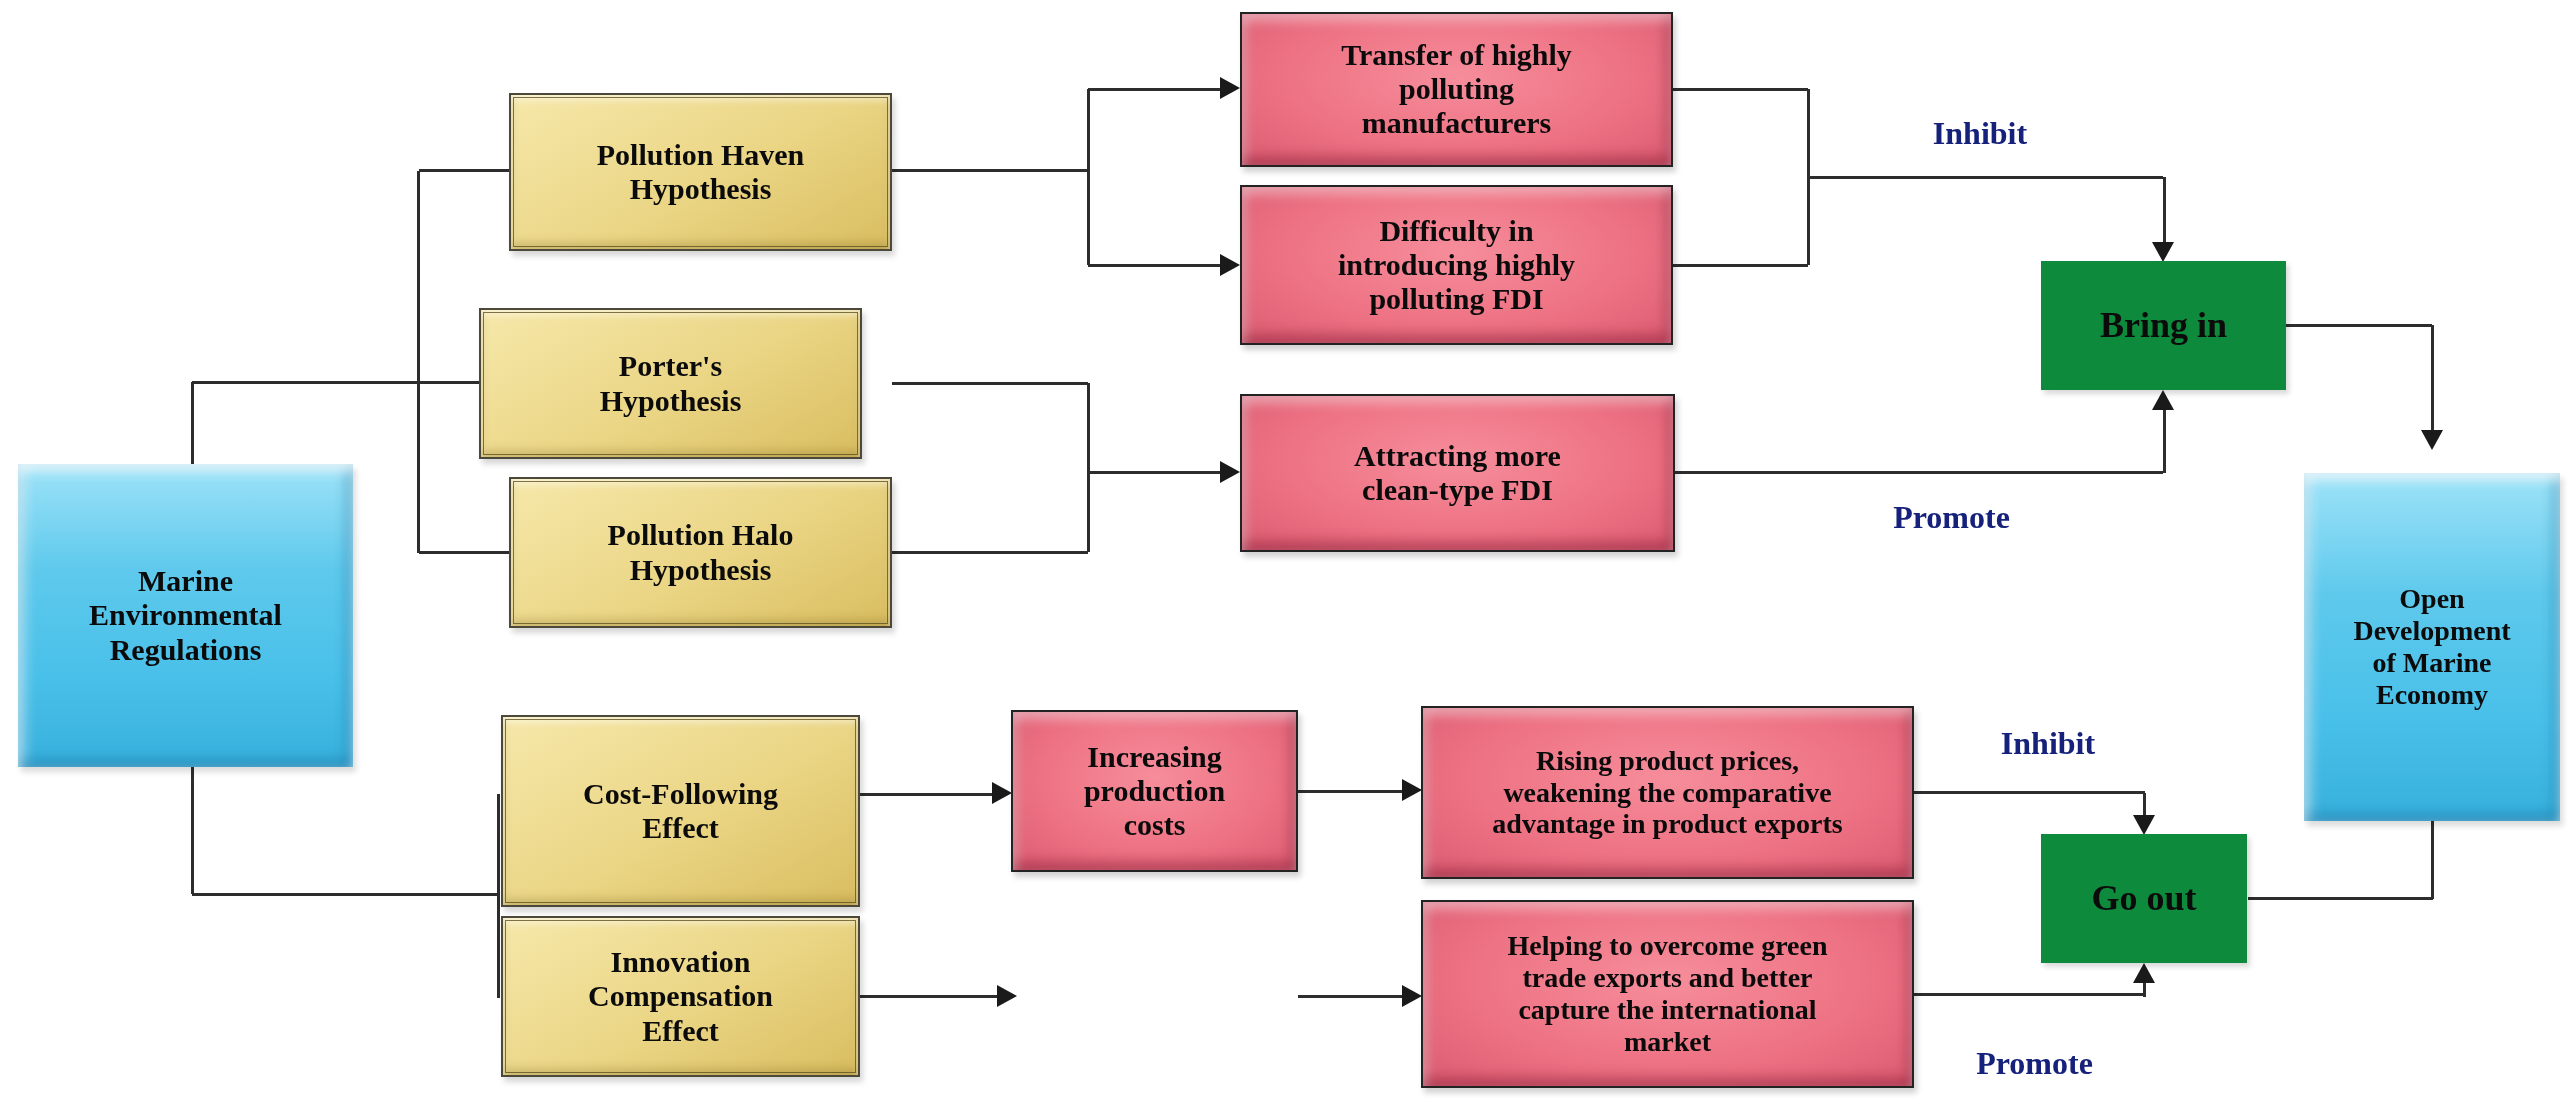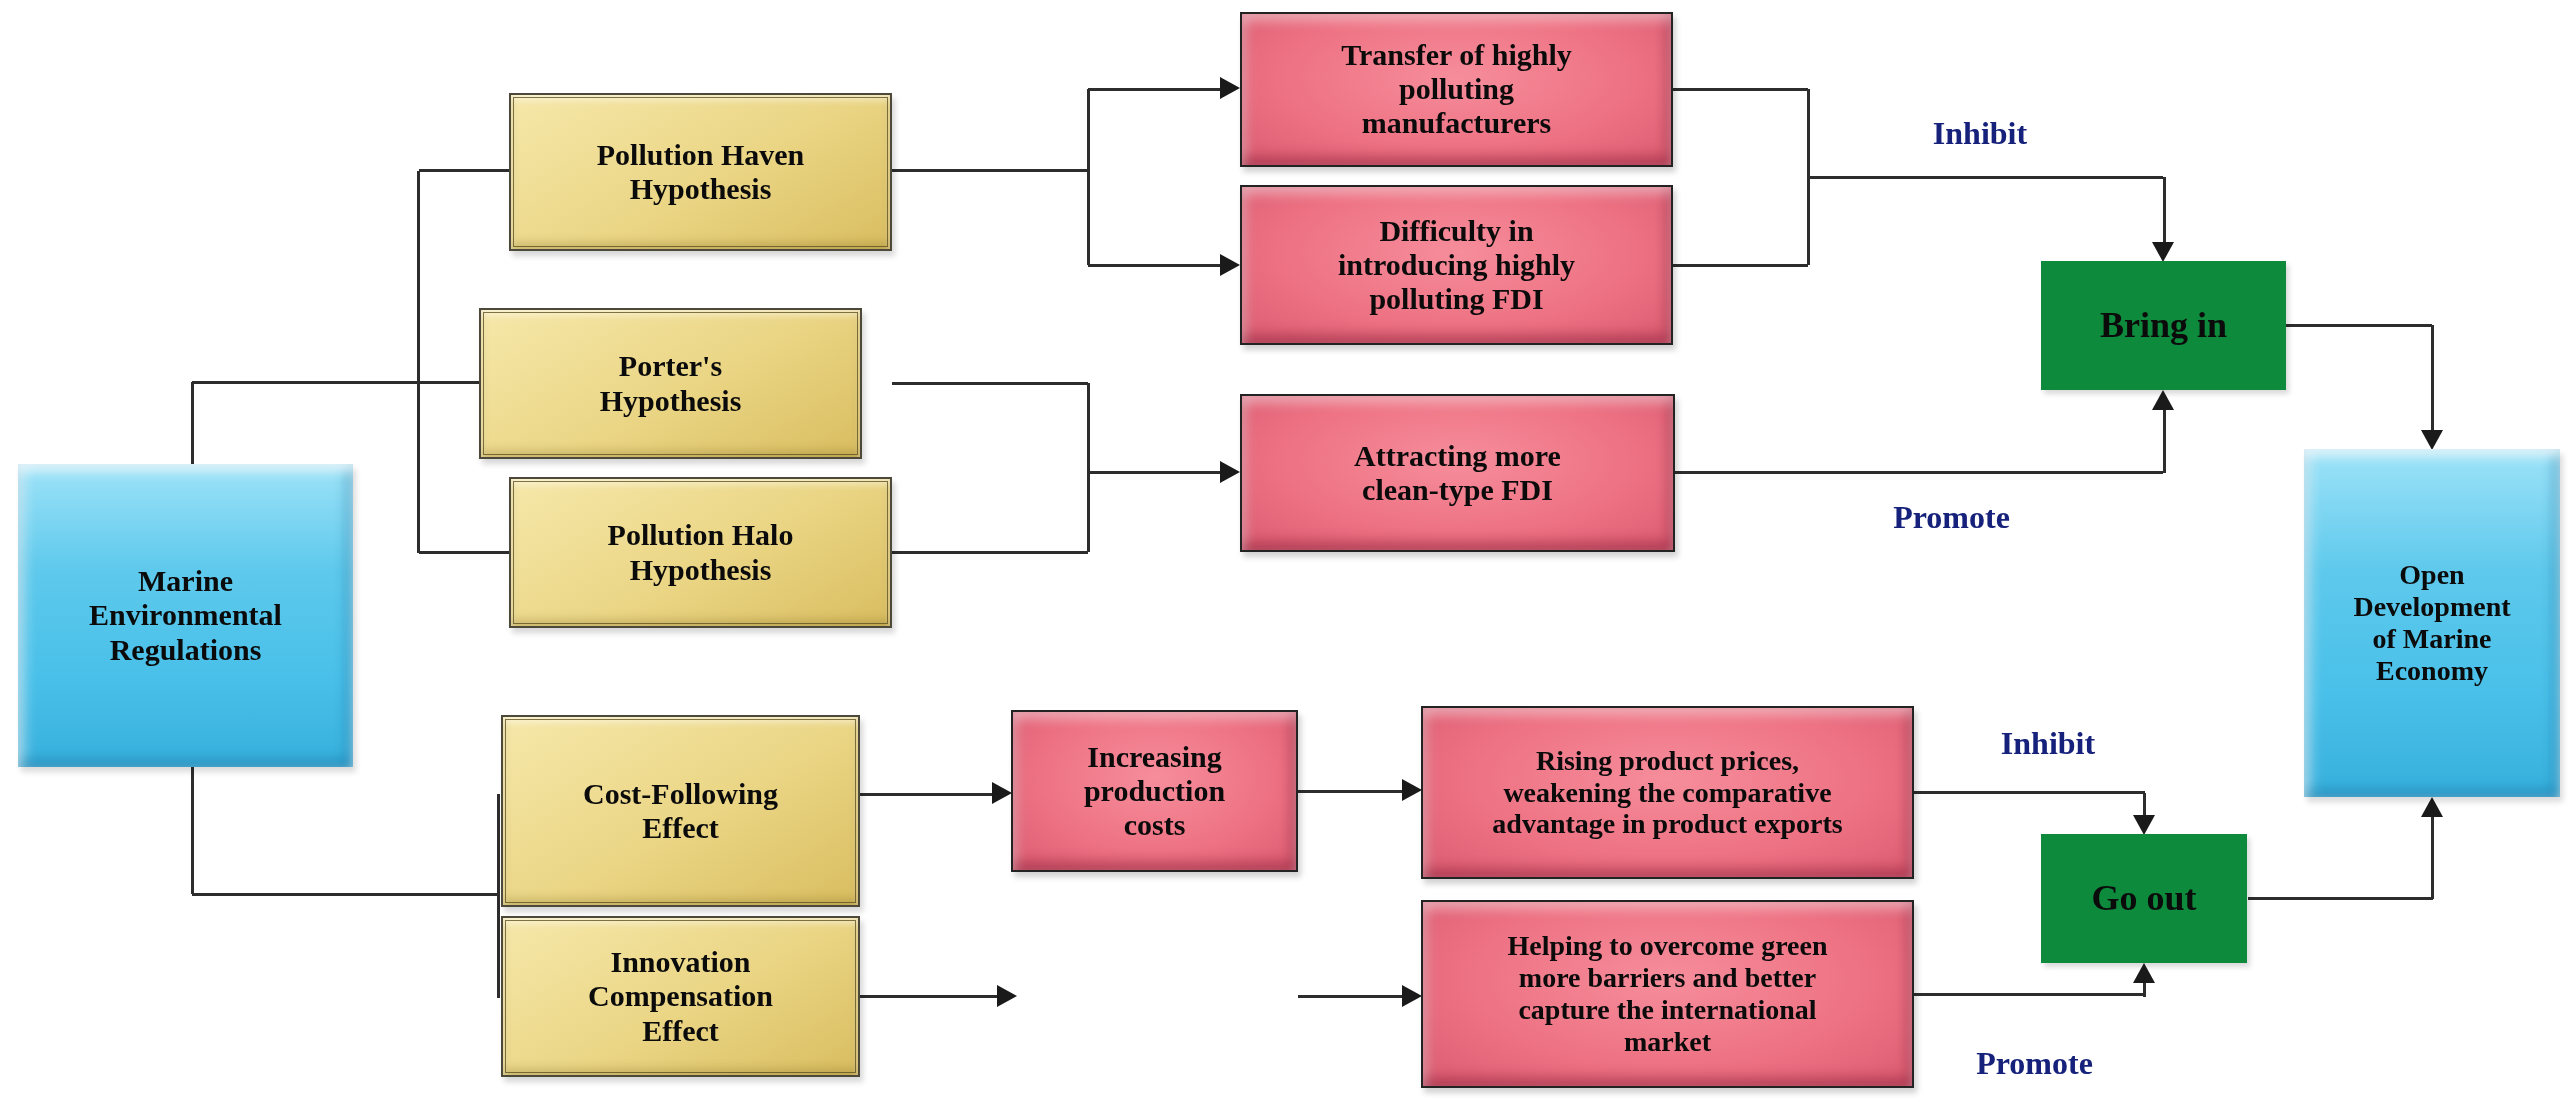--- a/index.html
+++ b/index.html
@@ -184,39 +184,39 @@
     <div class="inner">
         <span class="lbl" style="font-size:28px">Rising product prices,
 weakening the comparative
 advantage in product exports</span>
       </div>
   </div>
 
   <div class="node pink" style="left:1421px;top:900px;width:493px;height:188px">
     <div class="inner">
         <span class="lbl" style="font-size:28px">Helping to overcome green
-more barriers and better
+trade exports and better
 capture the international
 market</span>
       </div>
   </div>
 
   <div class="node green" style="left:2041px;top:261px;width:245px;height:129px">
     <div class="inner">
         <span class="lbl">Bring in</span>
       </div>
   </div>
 
   <div class="node green" style="left:2041px;top:834px;width:206px;height:129px">
     <div class="inner">
         <span class="lbl">Go out</span>
       </div>
   </div>
 
-  <div class="node blue" style="left:2304px;top:449px;width:256px;height:348px">
+  <div class="node blue" style="left:2304px;top:473px;width:256px;height:348px">
     <div class="inner">
         <span class="lbl" style="font-size:28px">Open
 Development
 of Marine
 Economy</span>
       </div>
   </div>
 
   <div class="elabel" style="left:1890px;top:115px;width:180px">Inhibit</div>
   <div class="elabel" style="left:1855px;top:499px;width:193px">Promote</div>

